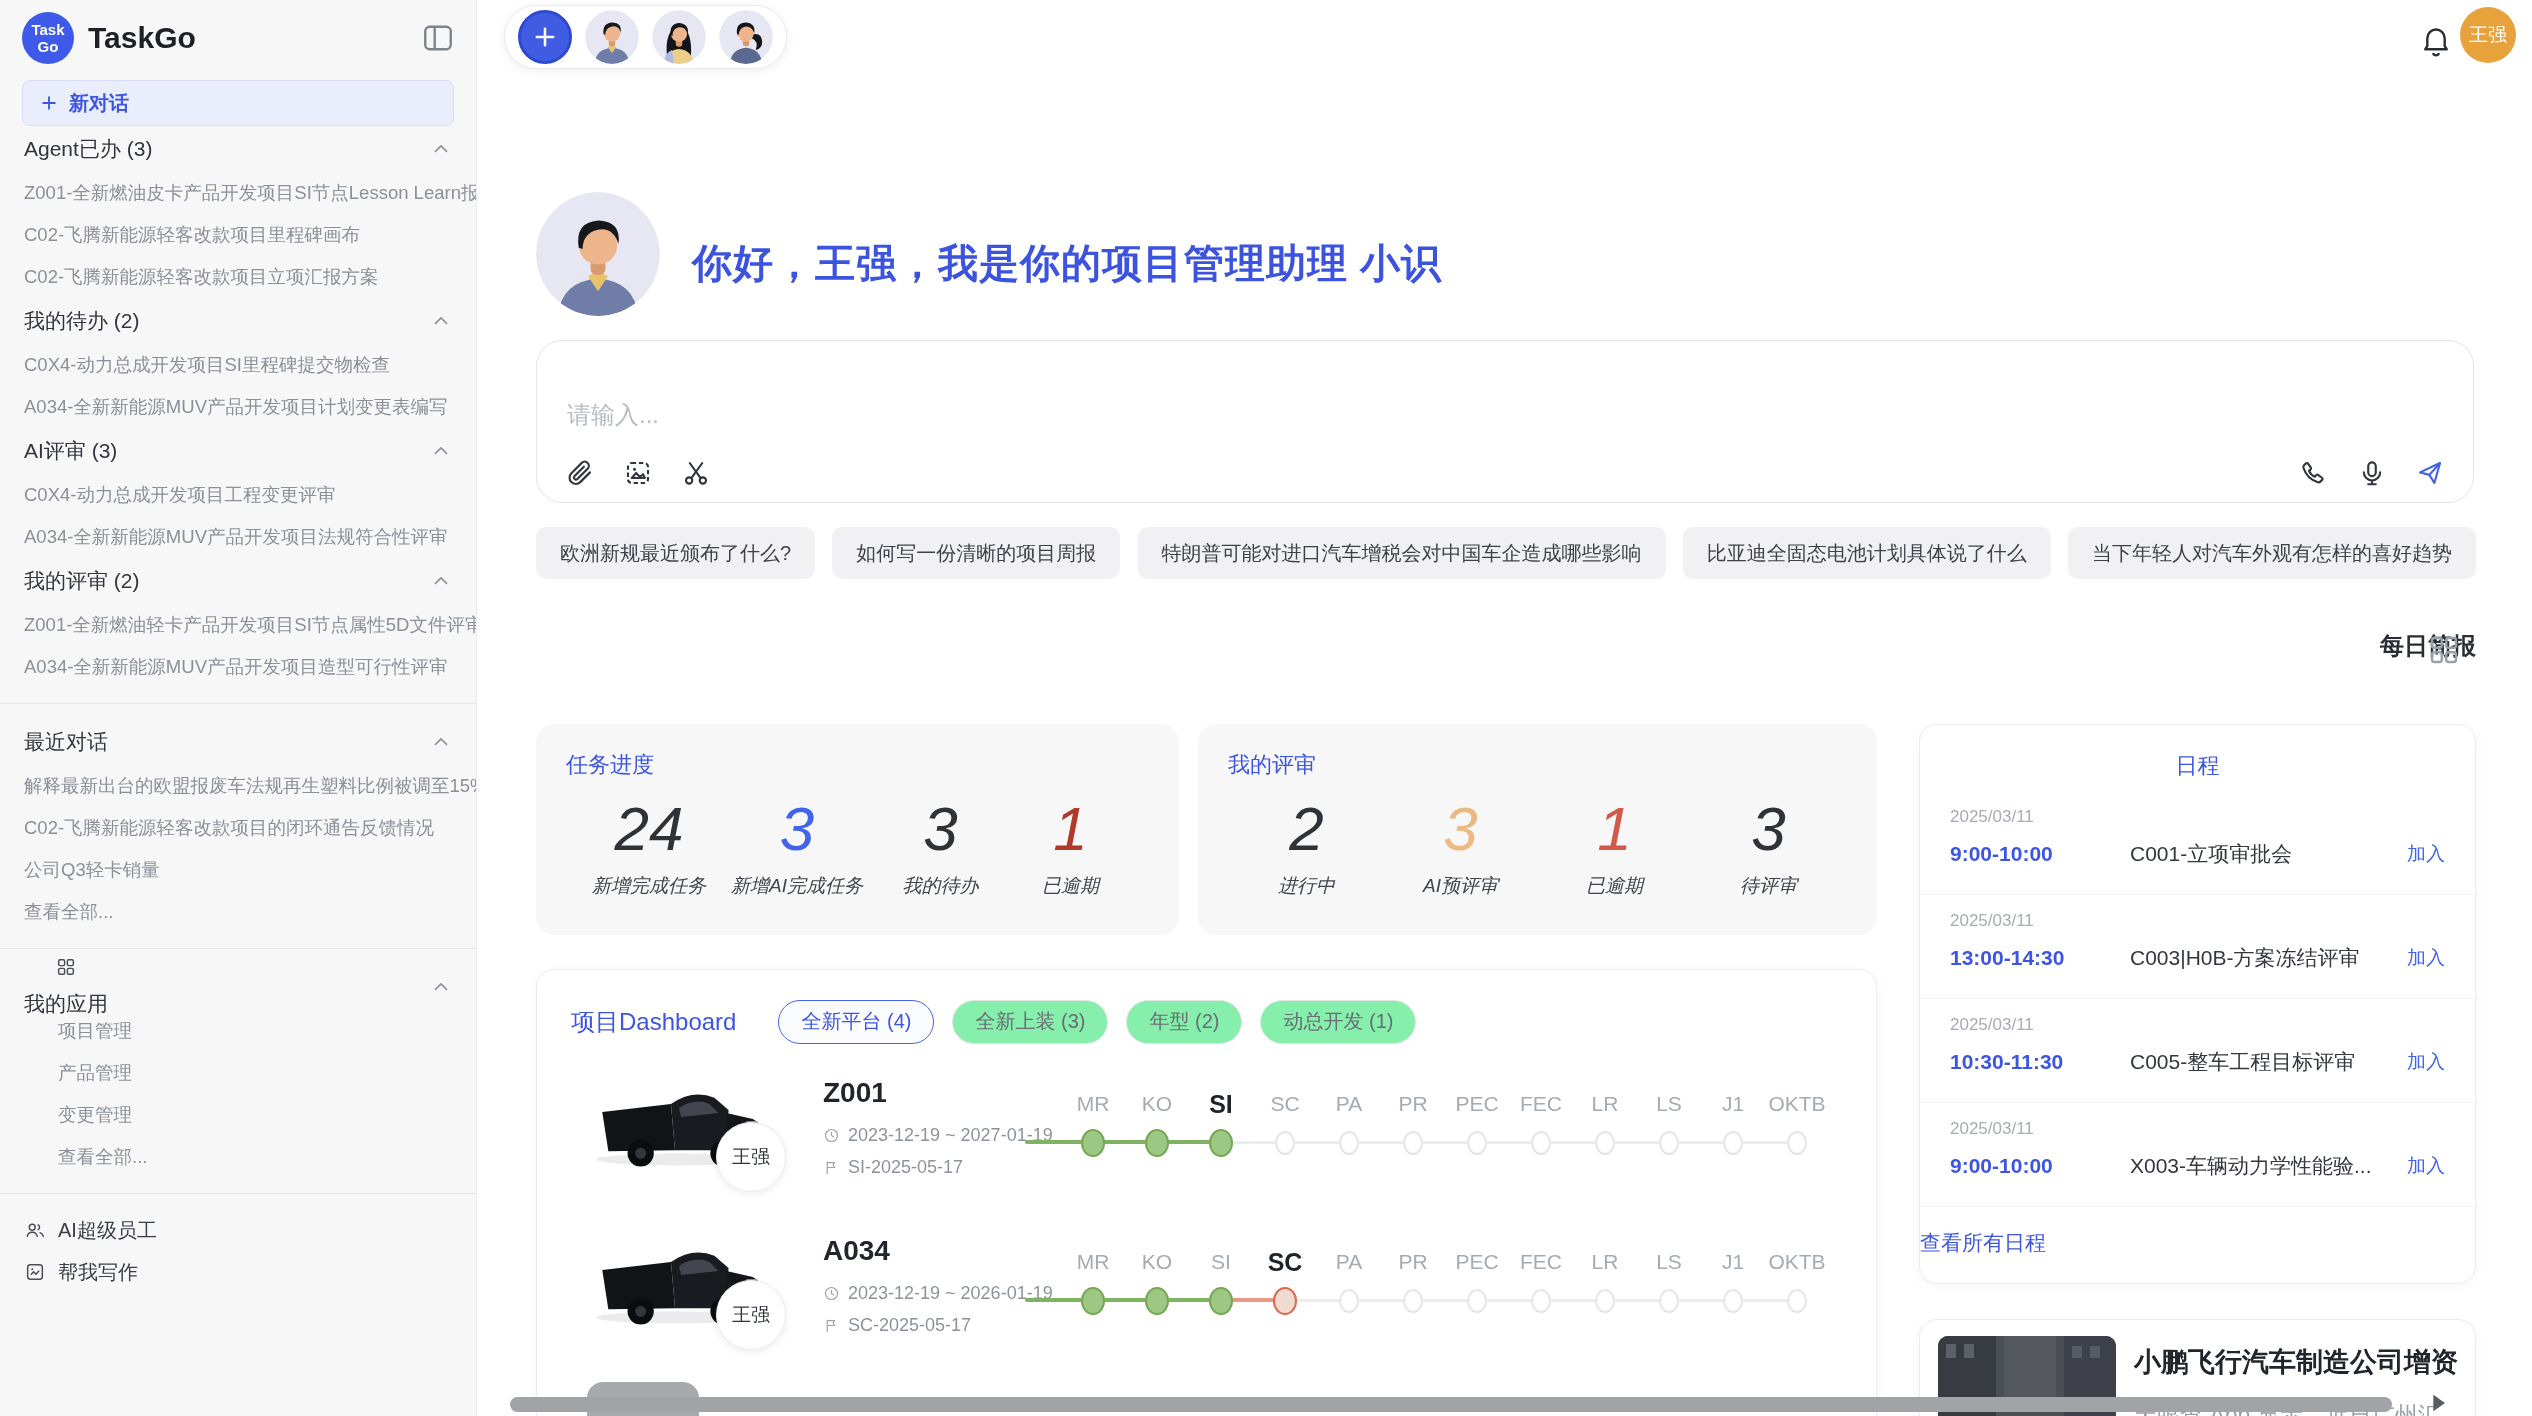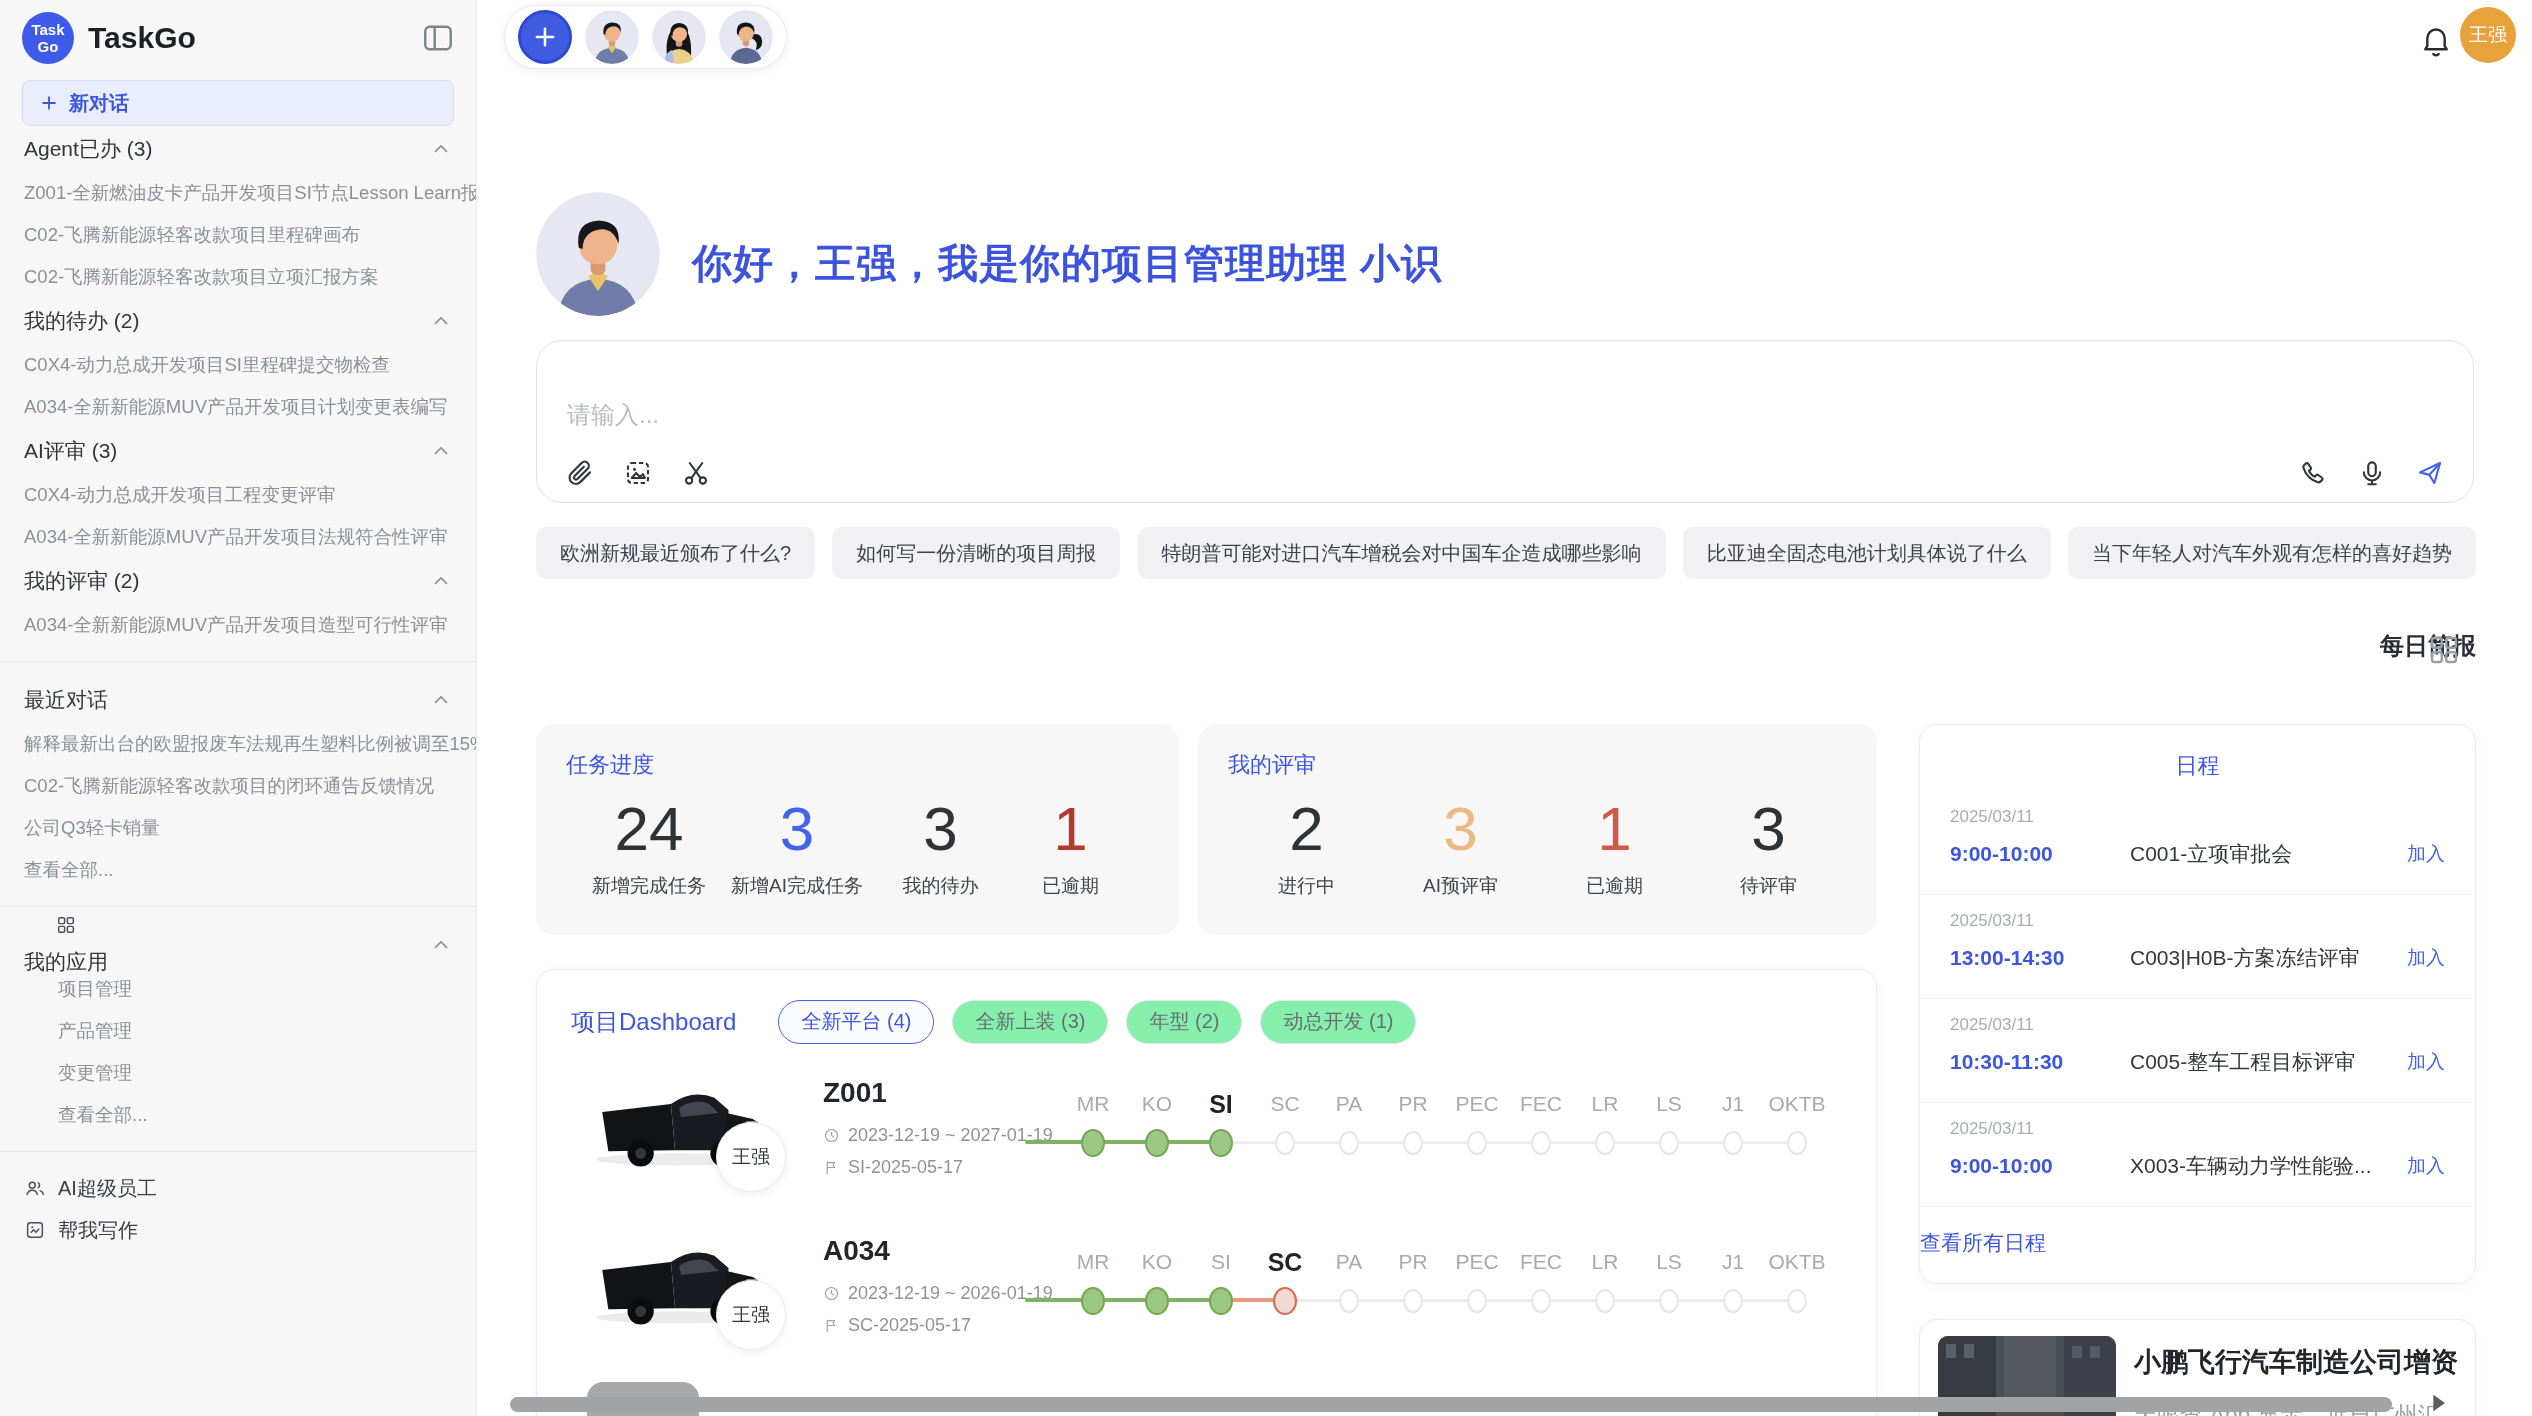--- a/index.html
+++ b/index.html
@@ -65,21 +65,21 @@
   .briefing-head{ position:absolute; left:536px; top:630px; width:1940px; }
   .briefing-head h2{ text-align:right; font-size:24px; font-weight:700; color:#2a2d33; }
   .briefing-grid{ position:absolute; right:14px; top:2px; width:36px; height:36px; border:none; background:transparent; color:#9aa0a8; cursor:pointer; }
 
   
   .stats-row{ position:absolute; left:536px; top:724px; width:1341px; display:flex; gap:19px; }
   .stat-card{ height:211px; background:#f7f7f8; border-radius:18px; padding:26px 30px; }
   .stat-card.c0{ width:643px; }
   .stat-card.c1{ width:679px; }
   .stat-title{ font-size:22px; color:var(--accent); font-weight:500; }
-  .stat-row{ margin-top:16px; display:flex; justify-content:space-between; padding:0 26px; }
+  .stat-row{ margin-top:16px; display:flex; justify-content:space-between; padding:0 26px;font-style:italic; }
   .stat{ text-align:center; min-width:105px; }
   .stat-num{ font-size:62px; font-weight:500; line-height:1.05; }
   .stat-label{ margin-top:12px; font-size:19px; color:#3f434a; }
 
   
   .dash-card{ position:absolute; left:536px; top:969px; width:1341px; height:480px; background:#fff; border:1px solid #ececef; border-radius:18px; box-shadow:0 2px 12px rgba(0,0,0,.04); overflow:hidden; }
   .dash-head{ display:flex; align-items:center; padding:22px 0 0 34px; gap:42px; height:81px; }
   .dash-title{ font-size:24px; color:var(--accent); font-weight:500; }
   .dash-filters{ display:flex; gap:18px; }
   .dfilter{ height:44px; padding:0 22px; border-radius:22px; font-size:20px; background:#86efac; border:1.5px solid #e3e4e8; color:#686d75; cursor:pointer; white-space:nowrap; font-family:inherit; }
@@ -194,20 +194,21 @@
   </div>
         <div class="sb-sec">
     <div class="sb-sec-head">
       <span class="sb-sec-label">我的评审 (2)</span>
       <span class="ic chev">
               <svg viewBox="0 0 24 24" fill="none" stroke="currentColor" stroke-width="1.8" stroke-linecap="round" stroke-linejoin="round">
                 <path d="M6 14.5l6-6 6 6"></path>
               </svg>
             </span>
     </div>
+    <div class="sb-item">Z001-全新燃油轻卡产品开发项目SI节点属性5D文件评审</div>
           <div class="sb-item">A034-全新新能源MUV产品开发项目造型可行性评审</div>
   </div>
       </div>
     <div class="sb-divider"></div>
     <div id="sb-recent">
         <div class="sb-sec">
   <div class="sb-sec-head">
     <span class="sb-sec-label">最近对话</span>
     <span class="ic chev">
               <svg viewBox="0 0 24 24" fill="none" stroke="currentColor" stroke-width="1.8" stroke-linecap="round" stroke-linejoin="round">

